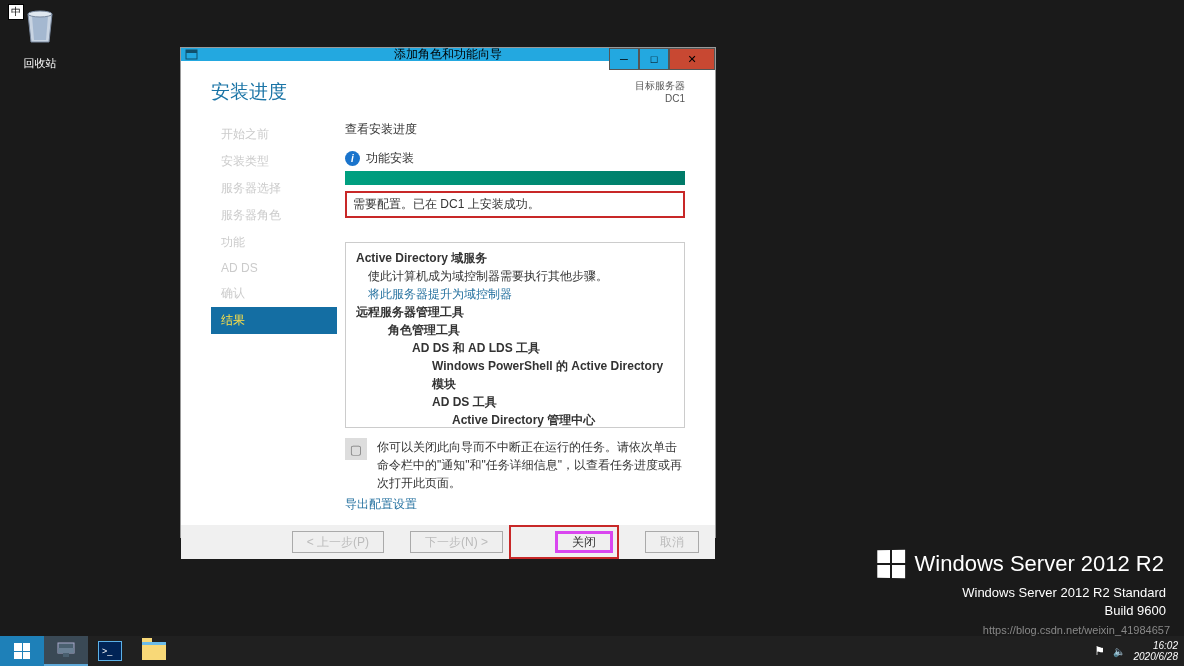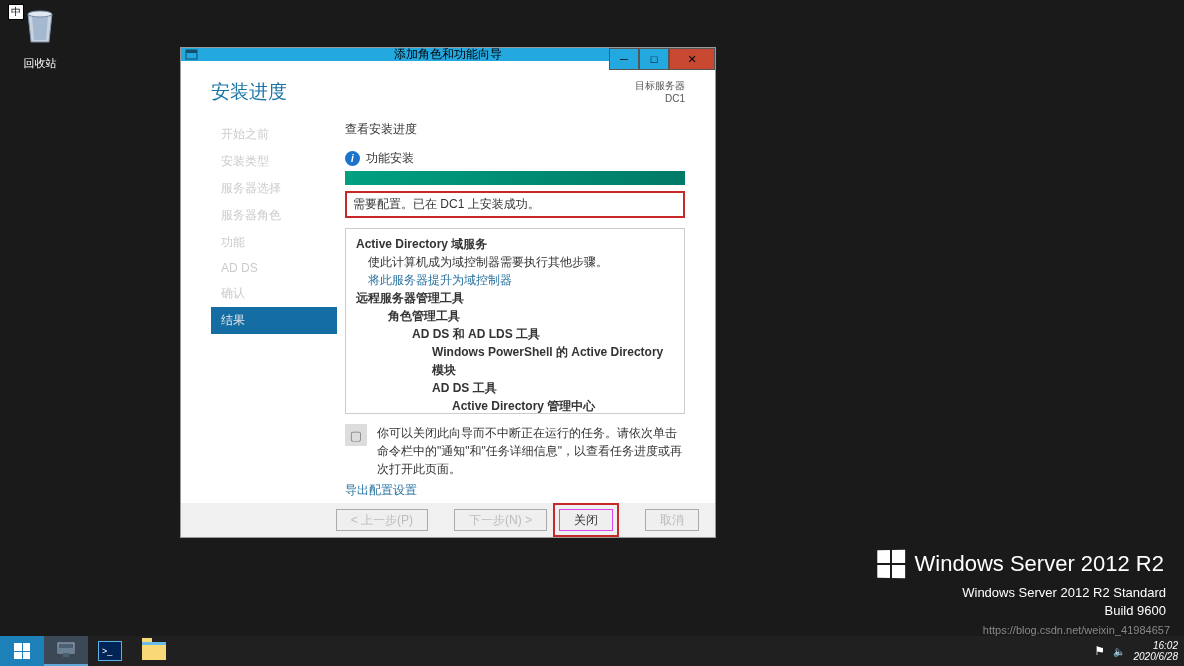--- a/index.html
+++ b/index.html
@@ -20,48 +20,48 @@
     .win-controls .minb, .win-controls .maxb { background: #23a8e0; color: #000; }
     .win-controls .closeb { background: #c84832; color: #000; width: 46px; }
     
     .body-top { padding: 18px 30px 12px 30px; display: flex; justify-content: space-between; align-items: flex-start; }
     .body-top .hdr { font-size: 19px; color: #1a74a6; font-weight: 300; }
     .body-top .target { text-align: right; font-size: 10px; color: #555; line-height: 1.3; }
     
     .body-main { flex: 1; display: flex; padding: 0 0 0 30px; }
     .sidebar { width: 150px; padding-top: 4px; }
     .sidebar .step { font-size: 12px; padding: 5px 10px; color: #cbcbcb; }
-    .sidebar .step.active { background: #146ea3; color: #e5e5e5; }
-    
-    .content { flex: 1; padding: 4px 30px 4px 8px; font-size: 12px; color: #333; }
+    .sidebar .step.active { background: #146ea3; color: #fde047; }
+    
+    .content { flex: 1; padding: 4px 30px 12px 8px; font-size: 12px; color: #333; }
     .content .view-lbl { font-size: 12px; margin-bottom: 12px; }
     .info-row { display: flex; align-items: center; gap: 6px; margin-bottom: 4px; }
     .info-icon { width: 15px; height: 15px; border-radius: 50%; background: #1a74cc; color: #fff; font-size: 10px; display: flex; align-items: center; justify-content: center; font-weight: bold; font-style: italic; }
     .progress-bar { height: 14px; width: 100%; background: linear-gradient(90deg, #00a080, #007a68); margin: 4px 0 6px 0; }
-    .red-box { border: 2px solid #c82828; padding: 3px 6px; margin-bottom: 10px; display: inline-block; min-width: 340px; }
+    .red-box { border: 2px solid #c82828; padding: 3px 6px; margin-bottom: 24px; display: inline-block; min-width: 340px; }
     
     .detail-box { border: 1px solid #ccc; height: 186px; padding: 6px 10px; overflow: hidden; }
     .detail-box .b { font-weight: bold; }
     .detail-box .ln { line-height: 1.5; }
     .detail-box .link { color: #2672a0; cursor: pointer; }
     .detail-box .i1 { padding-left: 12px; }
     .detail-box .i2 { padding-left: 32px; }
     .detail-box .i3 { padding-left: 56px; }
     .detail-box .i4 { padding-left: 76px; }
     .detail-box .i5 { padding-left: 96px; }
     
     .post-notice { display: flex; gap: 10px; margin-top: 10px; }
     .post-notice .flag { width: 22px; height: 22px; background: #ddd; display: flex; align-items: center; justify-content: center; font-size: 13px; color: #777; }
     .post-notice .txt { font-size: 12px; color: #333; line-height: 1.5; flex: 1; }
     .export-link { color: #2672a0; font-size: 12px; margin-top: 4px; display: inline-block; cursor: pointer; }
     
     .footer { height: 44px; border-top: 0; display: flex; align-items: center; justify-content: flex-end; padding: 0 16px; gap: 6px; background: #f0f0f0; }
     .footer button { height: 22px; padding: 0 14px; font-size: 12px; border: 1px solid #aaa; background: #efefef; color: #333; }
     .footer button.disabled { color: #bbb; margin-left: 20px; }
-    .footer button.close-btn { border: 1px solid #d946ef; }
+    .footer button.close-btn { border: 3px solid #d946ef; margin-left: 40px; }
     .footer .red-wrap { border: 2px solid #c82828; padding: 4px; }
     
     .os-brand { position: absolute; bottom: 88px; right: 20px; display: flex; align-items: center; gap: 10px; color: #fff; }
     .os-brand .win-logo { display: grid; grid-template-columns: 1fr 1fr; grid-template-rows: 1fr 1fr; gap: 2px; width: 28px; height: 28px; transform: perspective(100px) rotateY(-6deg); }
     .os-brand .win-logo span { background: #fff; }
     .os-brand .txt { font-size: 22px; font-weight: 300; }
     
     .os-info { position: absolute; right: 18px; bottom: 46px; color: #fff; font-size: 13px; text-align: right; line-height: 1.4; }
     
     .watermark { position: absolute; right: 14px; bottom: 30px; color: #888; font-size: 11px; }

